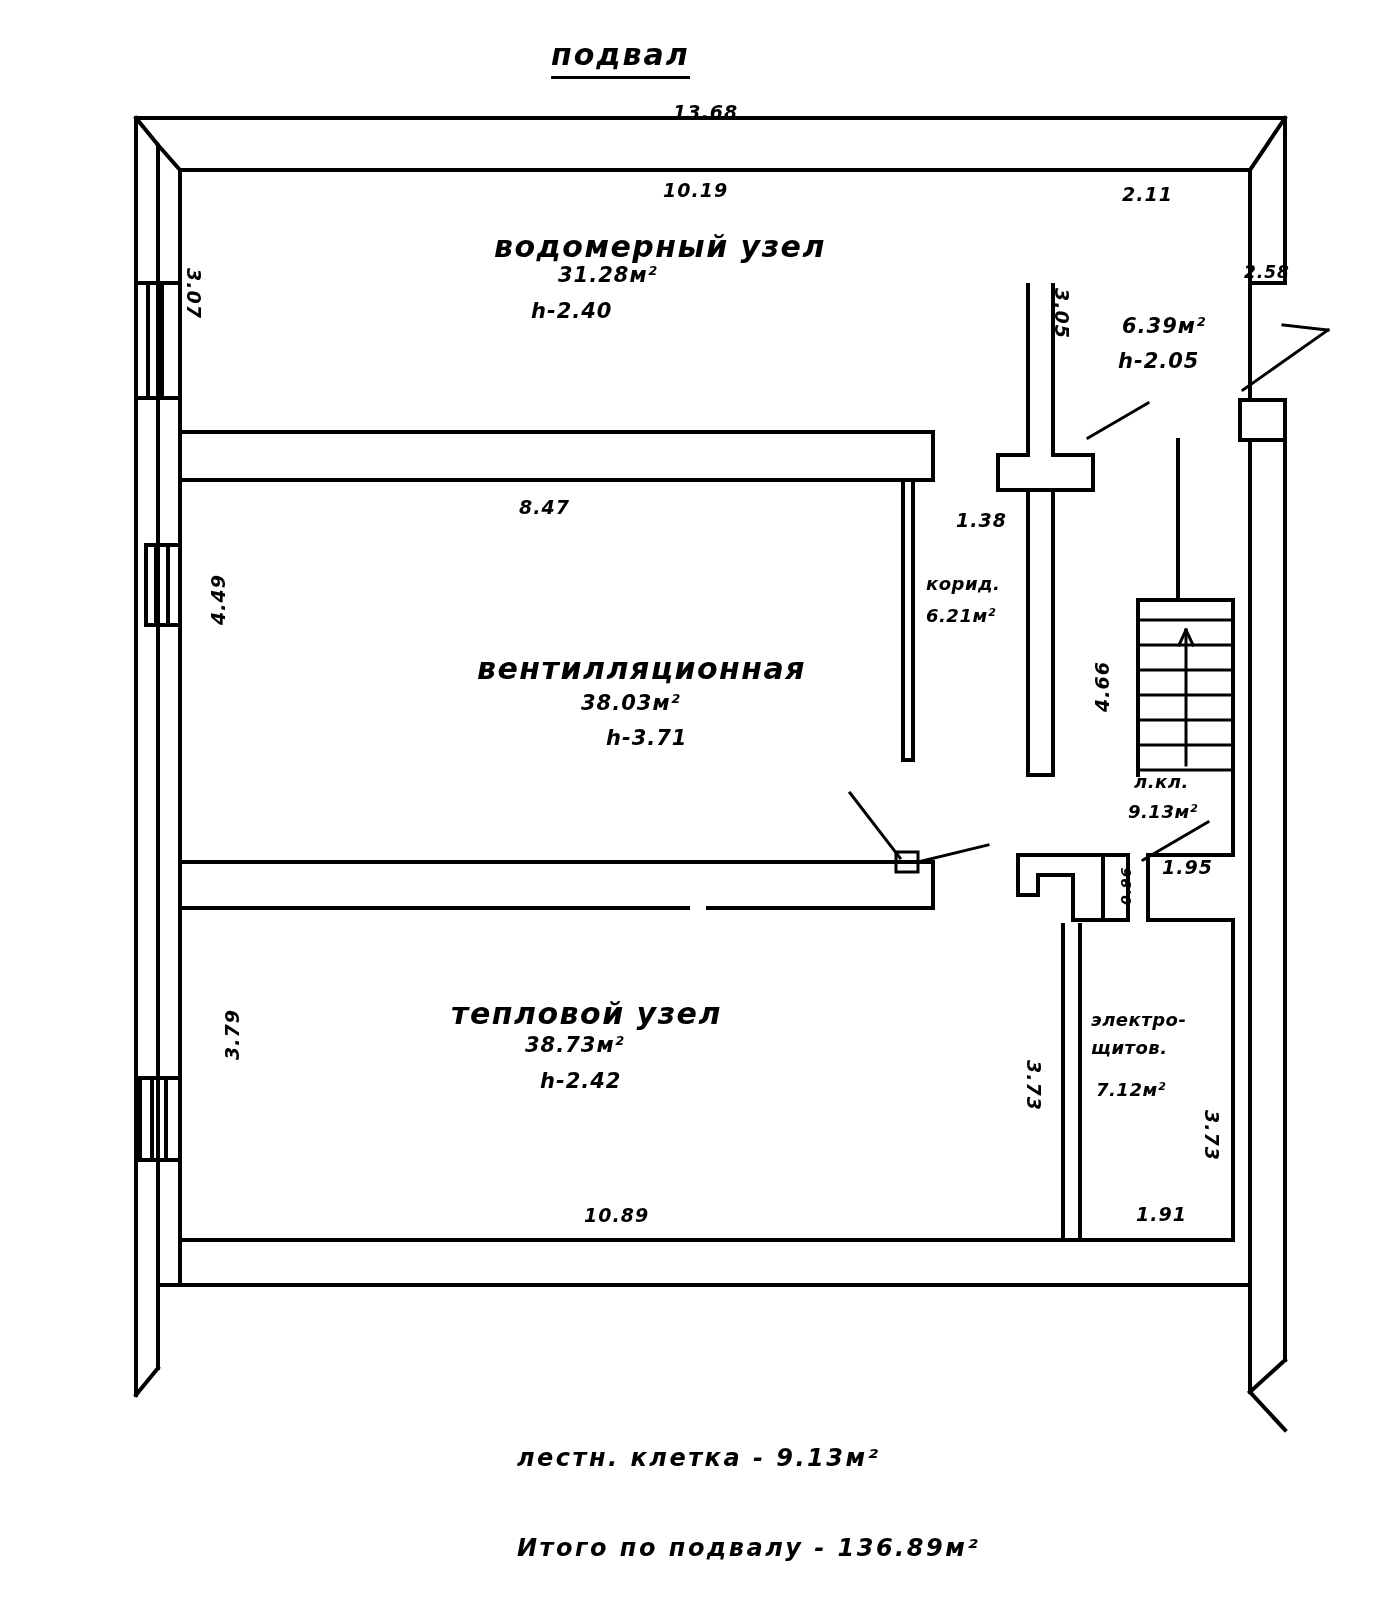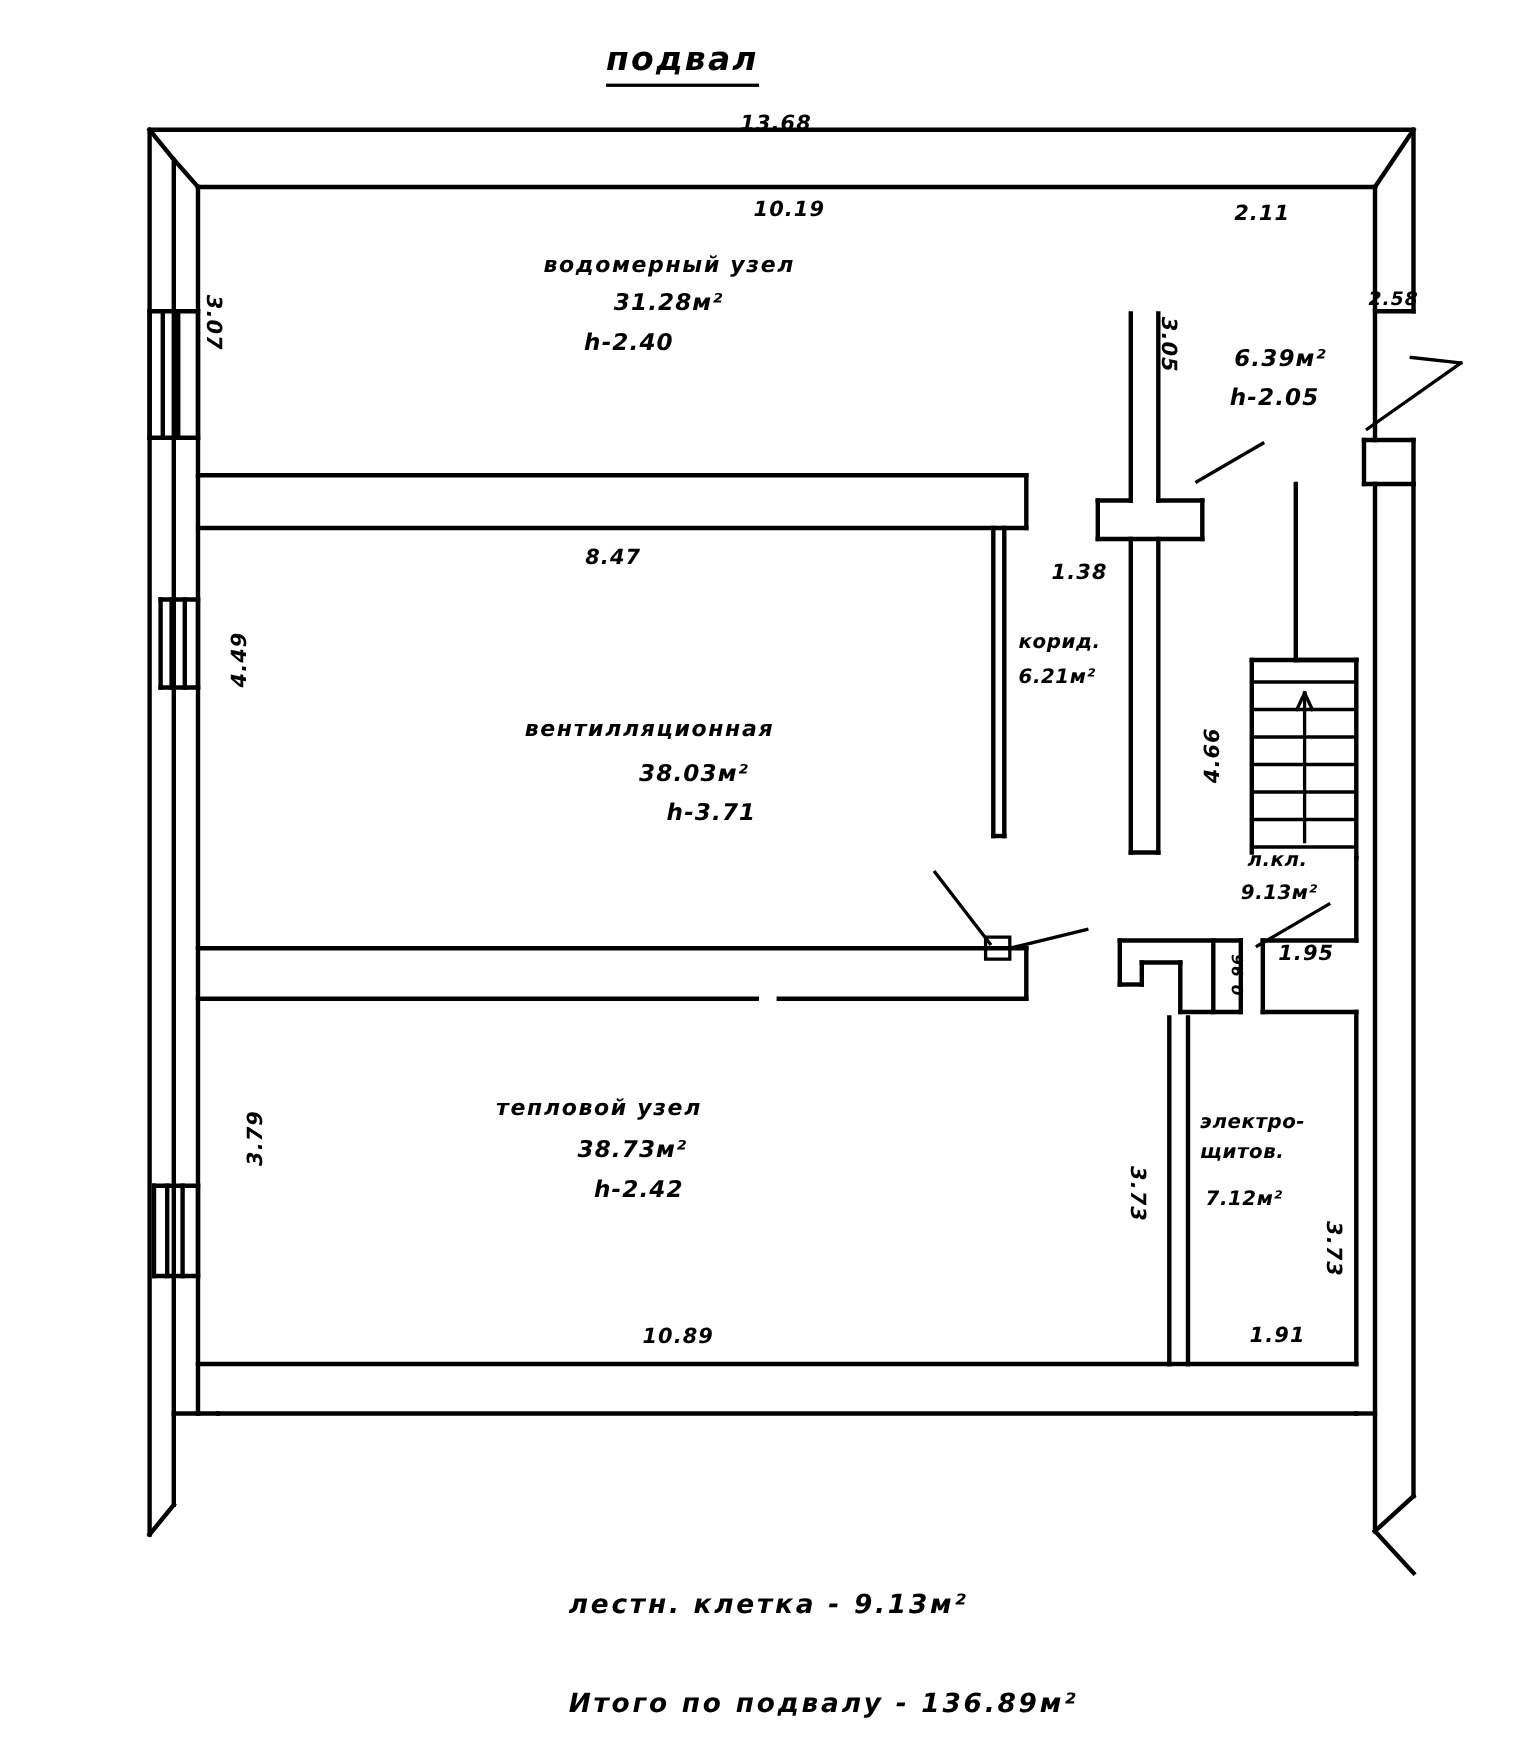--- a/index.html
+++ b/index.html
@@ -43,21 +43,21 @@
   }
   .title {
     font-size: 30px;
     font-style: italic;
     font-weight: 700;
     letter-spacing: 2px;
     border-bottom: 3px solid #000;
     padding-bottom: 2px;
   }
   .dim { font-size: 19px; letter-spacing: 1px; }
-  .room-name { font-size: 20px; letter-spacing: 1.5px; }
+  .room-name { font-size: 30px; letter-spacing: 1.5px; }
   .room-val { font-size: 21px; letter-spacing: 1px; }
   .small { font-size: 18px; }
   .footer-line { font-size: 24px; letter-spacing: 2.5px; }
 </style>
 </head>
 <body>
 
 <div id="plan-root">
 
   <div class="lbl title" style="left:523px; top:36px;">подвал</div>
@@ -182,39 +182,39 @@
       <path d="M 1052,925 L 1052,1240"></path>
       <path d="M 1035,1240 L 1052,1240"></path>
       <path d="M 1052,1240 L 1205,1240"></path>
       <path d="M 1205,920 L 1205,1240"></path>
 
     </g>
   </svg>
 
   <div class="lbl dim" style="left:645px; top:100px;">13.68</div>
 
-  <div class="lbl dim" style="left:657px; top:178px;font-style:italic;">10.19</div>
+  <div class="lbl dim" style="left:635px; top:178px;font-style:italic;">10.19</div>
 
   <div class="lbl dim" style="left:1094px; top:182px;">2.11</div>
 
   <div class="lbl dim rot" style="left:178px; top:268px; transform:rotate(90deg);">3.07</div>
 
   <div class="lbl dim rot" style="left:178px; top:625px; transform:rotate(-90deg);">4.49</div>
 
   <div class="lbl dim rot" style="left:192px; top:1060px; transform:rotate(-90deg);">3.79</div>
 
   <div class="lbl dim" style="left:1216px; top:262px; font-size:17px;">2.58</div>
 
   <div class="lbl dim rot" style="left:1046px; top:288px; transform:rotate(90deg);">3.05</div>
 
   <div class="lbl dim" style="left:928px; top:508px;">1.38</div>
 
   <div class="lbl dim rot" style="left:912px; top:722px; transform:rotate(-90deg);"></div>
 
-  <div class="lbl dim" style="left:504px; top:495px;">8.47</div>
+  <div class="lbl dim" style="left:491px; top:495px;">8.47</div>
 
   <div class="lbl dim rot" style="left:1062px; top:712px; transform:rotate(-90deg);">4.66</div>
 
   <div class="lbl dim" style="left:1134px; top:855px;">1.95</div>
 
   <div class="lbl dim rot" style="left:1090px; top:905px; font-size:14px; transform:rotate(-90deg);">0.96</div>
 
   <div class="lbl dim rot" style="left:1018px; top:1060px; transform:rotate(90deg);">3.73</div>
 
   <div class="lbl dim rot" style="left:1196px; top:1110px; transform:rotate(90deg);">3.73</div>

